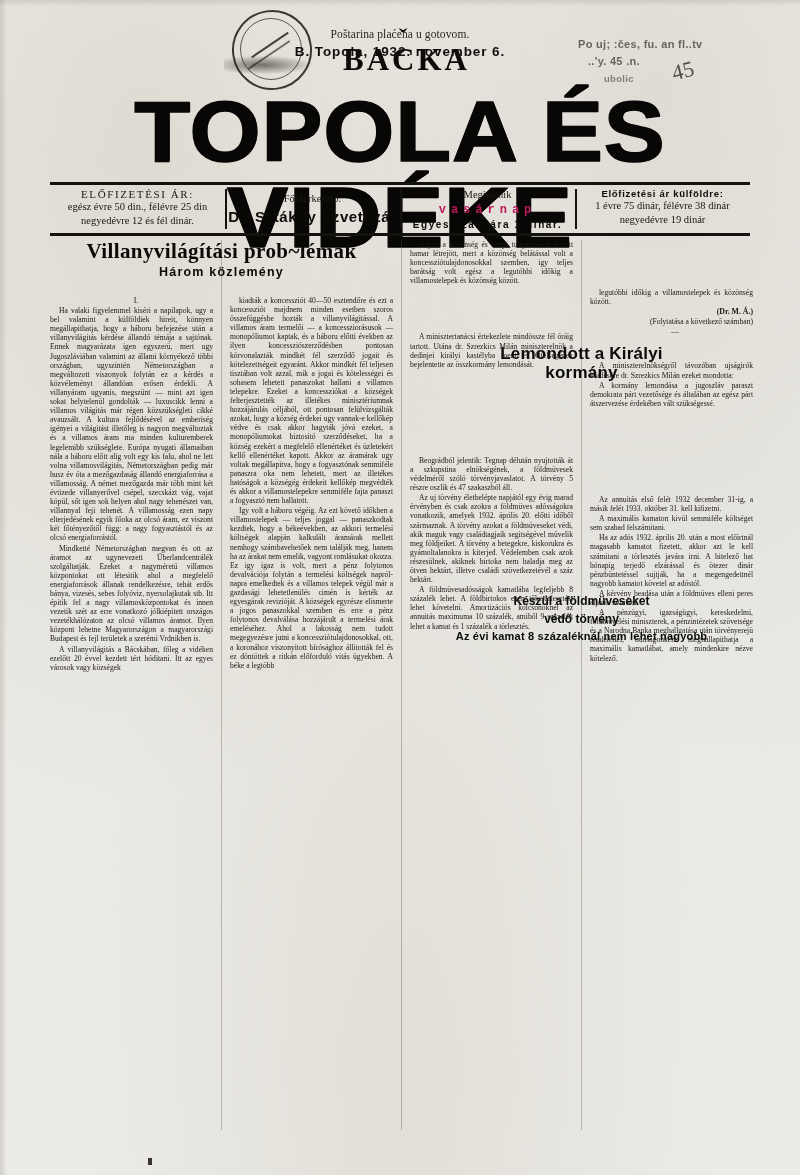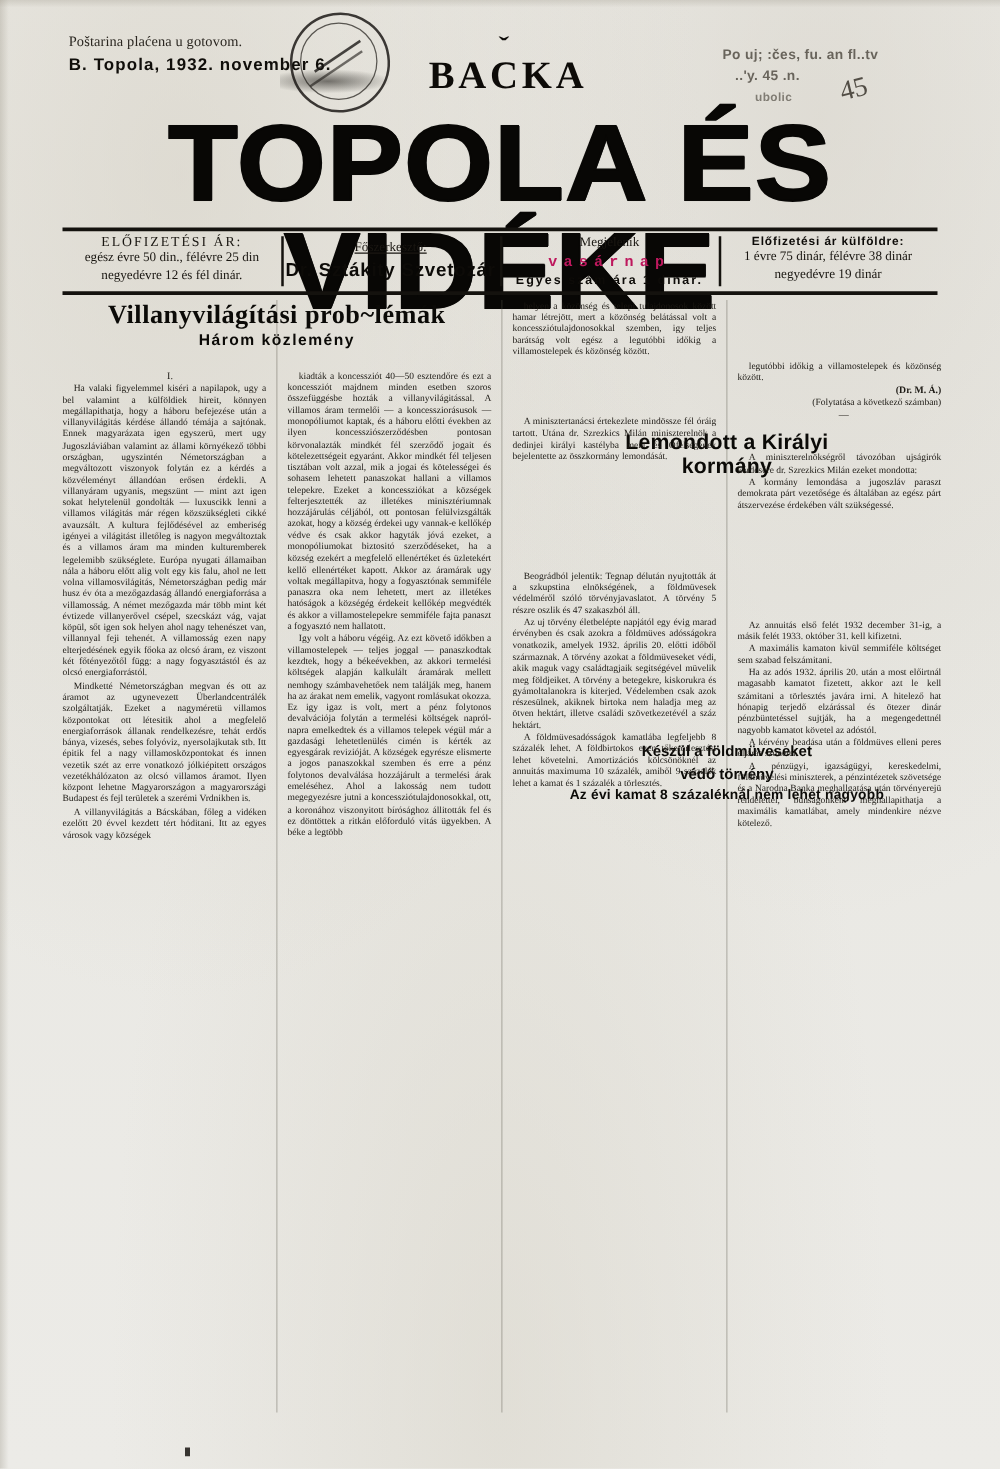--- a/index.html
+++ b/index.html
@@ -17,21 +17,21 @@
     position:absolute;inset:0;
     background:
       radial-gradient(ellipse at 18% 12%, rgba(210,205,192,.55), transparent 45%),
       radial-gradient(ellipse at 82% 8%,  rgba(205,200,188,.45), transparent 42%),
       radial-gradient(ellipse at 50% 95%, rgba(214,210,198,.5), transparent 55%),
       linear-gradient(180deg,#eeede9 0%, #e9e8e3 40%, #ecebe7 100%);
   }
   .sheet{position:absolute;left:0;top:0;width:800px;height:1175px;}
 
   
-  .topbar{position:absolute;left:55px;top:28px;width:690px;height:56px;}
+  .topbar{position:absolute;left:55px;top:28px;width:690px;height:56px;text-align:center;}
   .post-small{
     font-size:11.5px;letter-spacing:.1px;color:#2a2620;
     font-family:"Liberation Serif", serif;
   }
   .post-bold{
     font-family:"Liberation Sans", sans-serif;
     font-weight:700;font-size:13.5px;letter-spacing:.9px;
     color:#100e0a;margin-top:4px;
   }
   .bacska{
@@ -232,21 +232,21 @@
       <span>VIDÉKE</span></div>
   </div>
 
   <div class="infobar">
     <div class="cell">
       <div class="ib-t1">ELŐFIZETÉSI ÁR:</div>
       <div class="ib-t2">egész évre 50 din., félévre 25 din</div>
       <div class="ib-t2">negyedévre 12 és fél dinár.</div>
     </div>
     <div class="cell">
-      <div class="ib-t2" style="margin-top:4px;text-decoration:underline;">Főszerkesztő:</div>
+      <div class="ib-t2" style="margin-top:4px;">Főszerkesztő:</div>
       <div class="ib-name">Dr. Sztákity Szvetozár</div>
     </div>
     <div class="cell">
       <div class="ib-t2">Megjelenik</div>
       <div class="ib-sun">vasárnap</div>
       <div class="ib-sun-sub">Egyes szám ára 1 dinár.</div>
     </div>
     <div class="cell">
       <div class="ib-head">Előfizetési ár külföldre:</div>
       <div class="ib-t2">1 évre 75 dinár, félévre 38 dinár</div>

